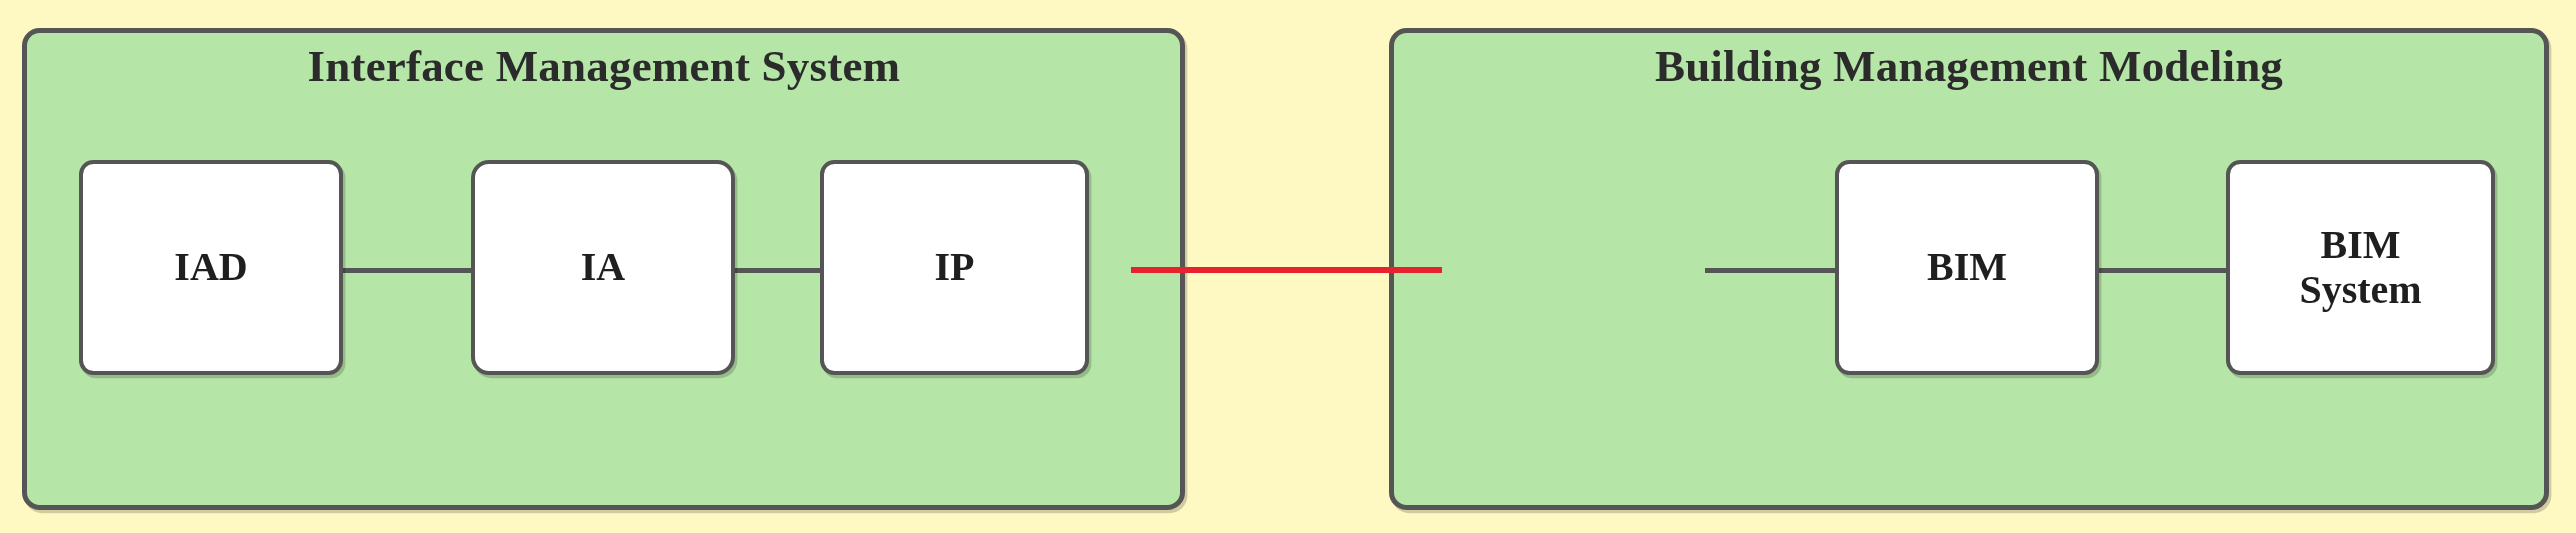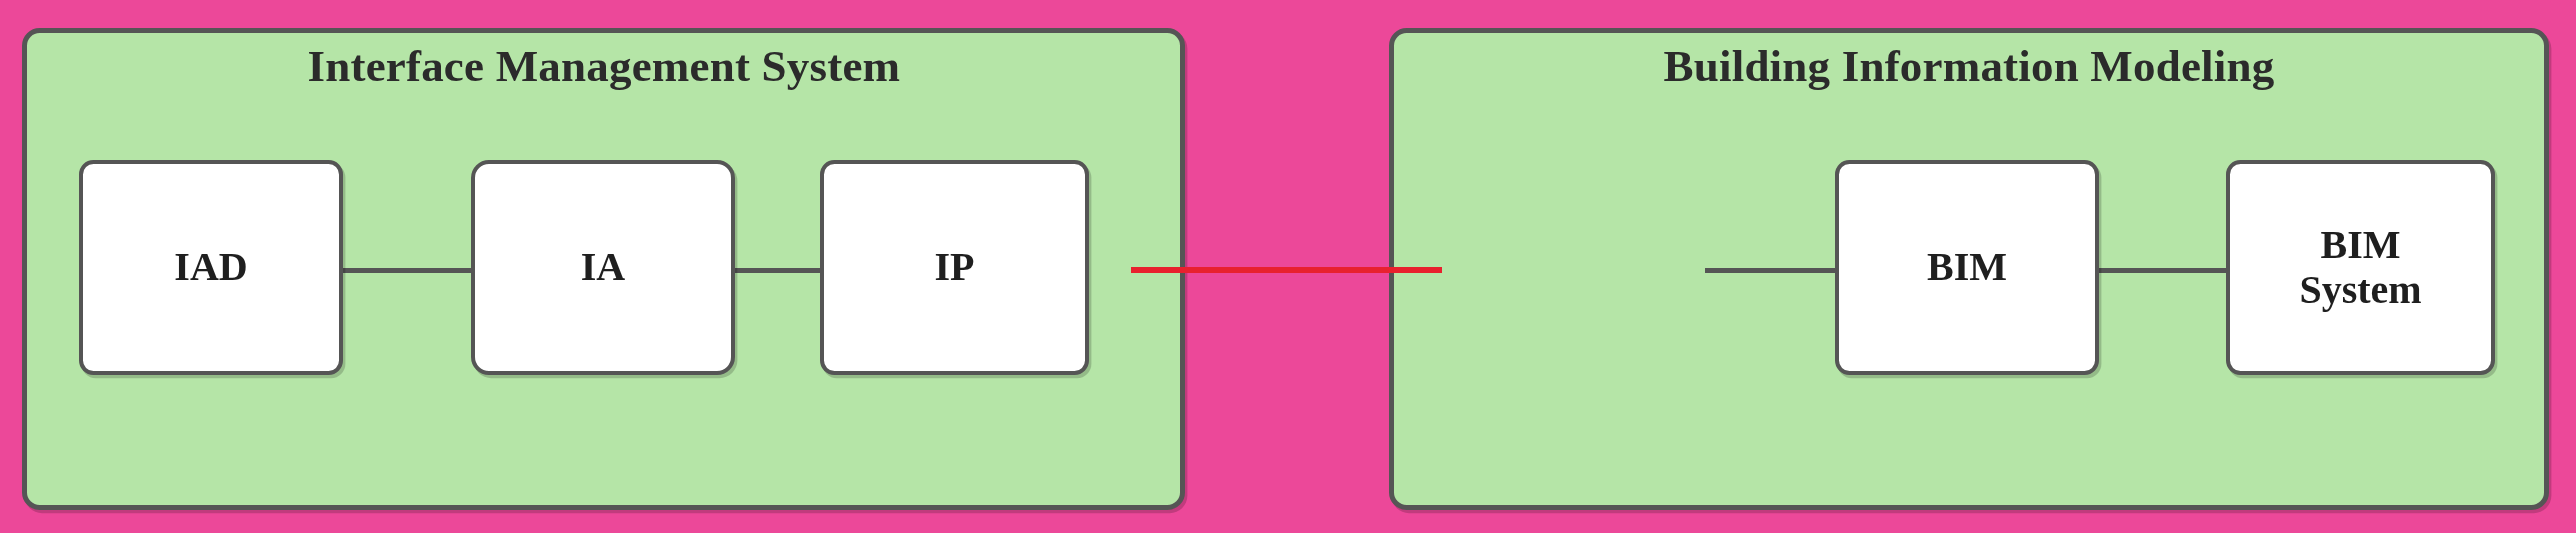--- a/index.html
+++ b/index.html
@@ -4,21 +4,21 @@
 <style>
   html, body {
     margin: 0;
     padding: 0;
     background: #ffffff;
   }
   #canvas {
     position: relative;
     width: 2576px;
     height: 534px;
-    background: #ec4899;
+    background: #fef9c3;
     overflow: hidden;
     font-family: "Liberation Serif", "DejaVu Serif", serif;
   }
 
   
   .panel {
     position: absolute;
     background: #b5e5a7;
     border: 5.6px solid #555555;
     border-radius: 17.6px;
@@ -107,21 +107,21 @@
     <span>IA</span>
   </div>
 
   <div class="node" style="left:820px; top:160px; width:269px; height:215px;">
     <span>IP</span>
   </div>
 
   <div class="connector-cross" style="left:1131px; top:267px; width:311px;"></div>
 
   <div class="panel" id="panel-bim">
-    <div class="panel-title">Building Information Modeling</div>
+    <div class="panel-title">Building Management Modeling</div>
   </div>
 
   <div class="connector" style="left:1705px; top:268px; width:131px;"></div>
 
   <div class="connector" style="left:2098px; top:268px; width:130px;"></div>
 
 
   <div class="node" style="left:1835px; top:160px; width:264px; height:215px; flex-direction:column;">
     <span>BIM</span>
   </div>

